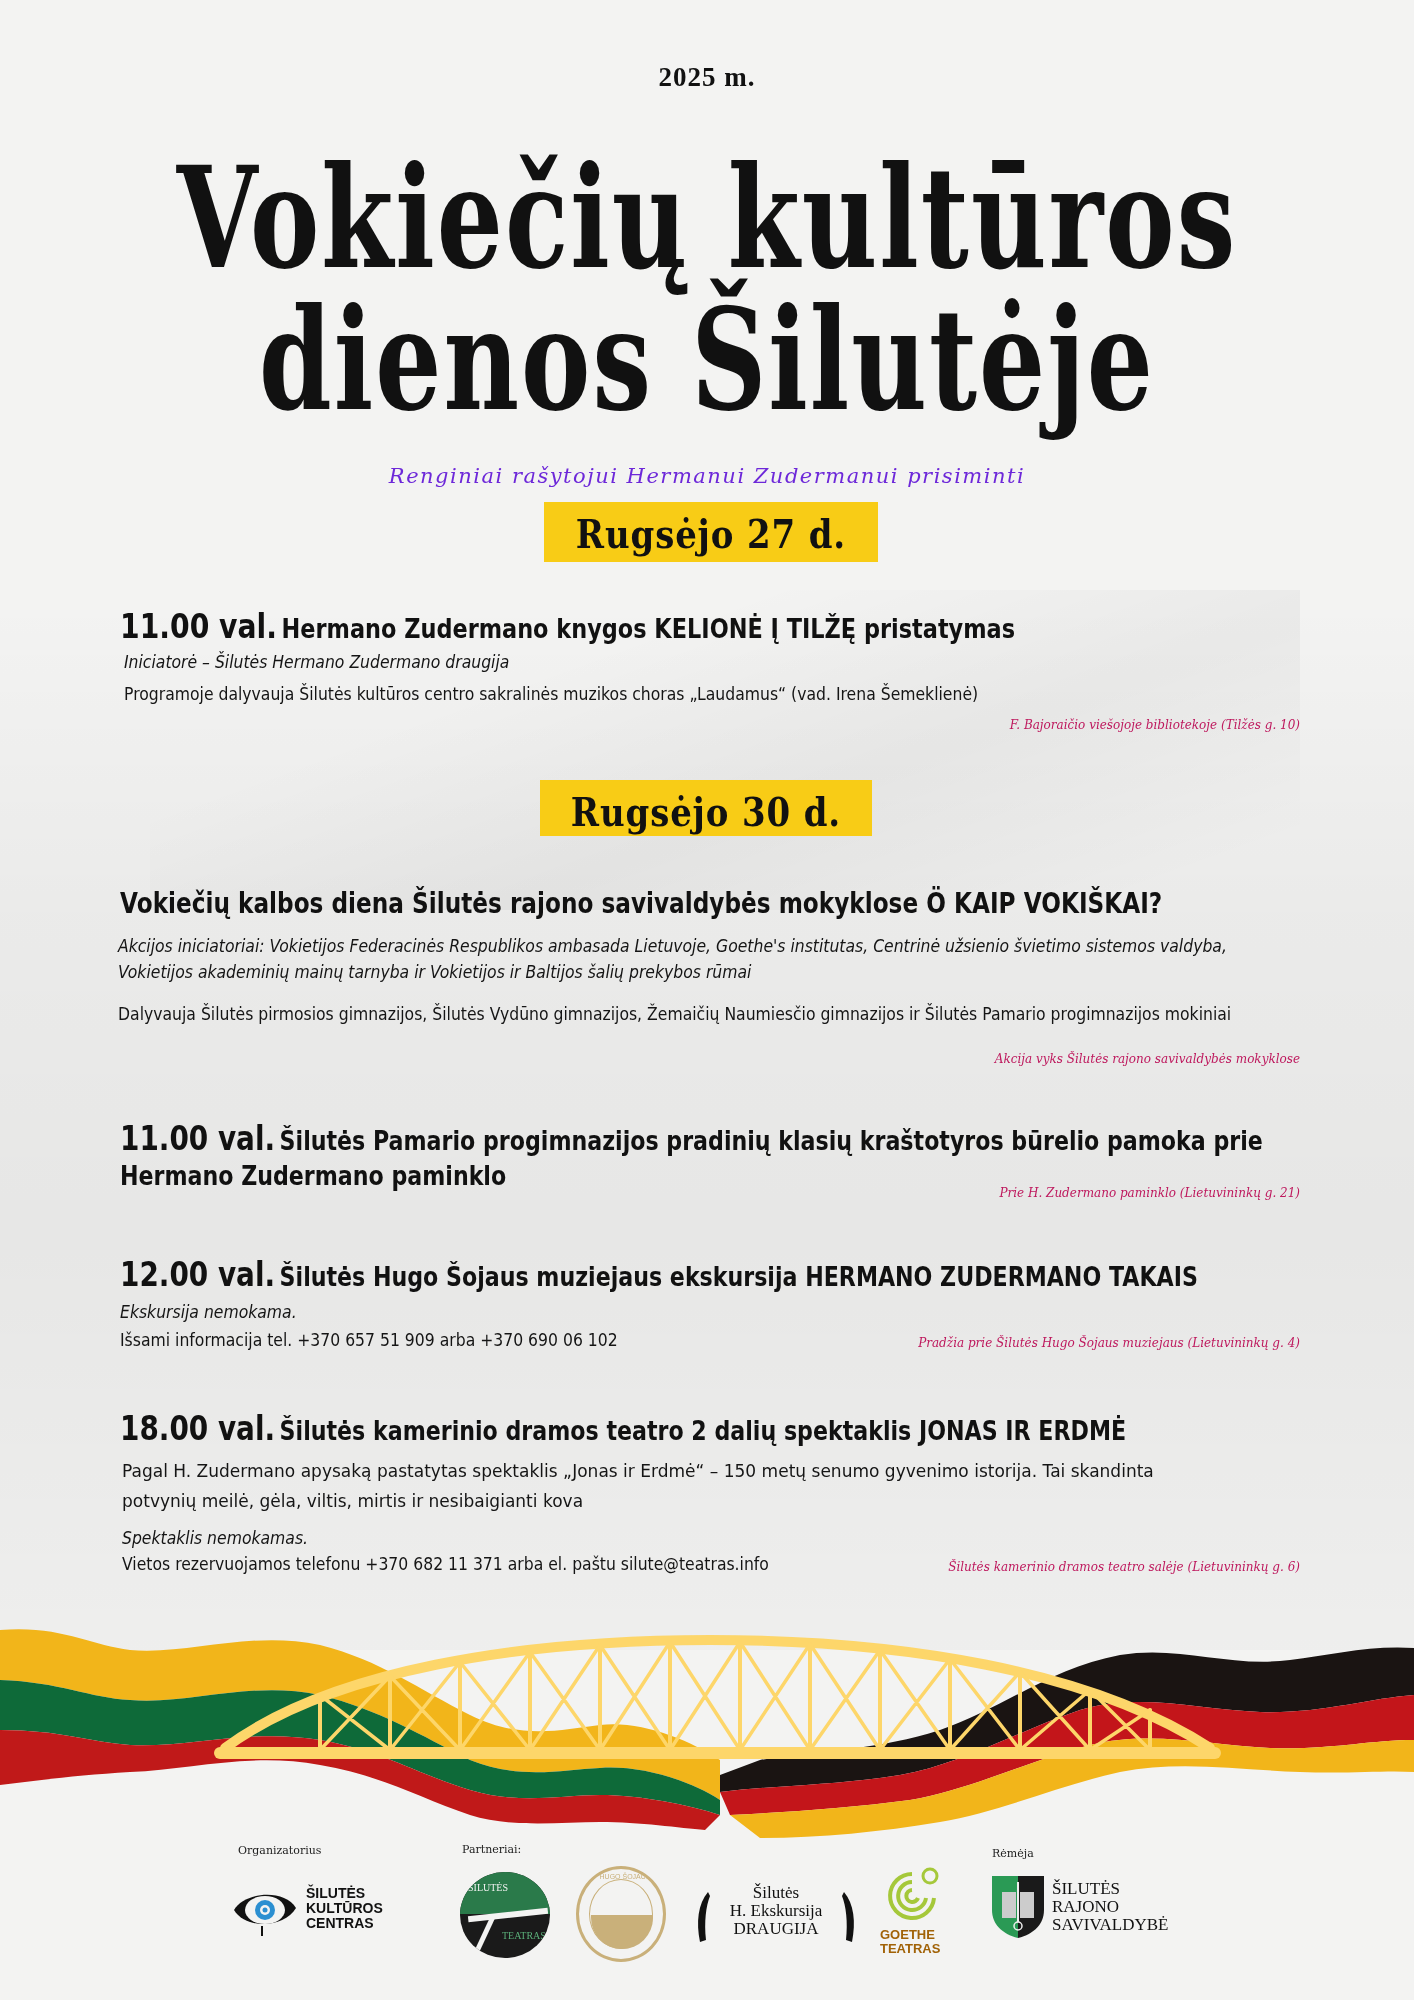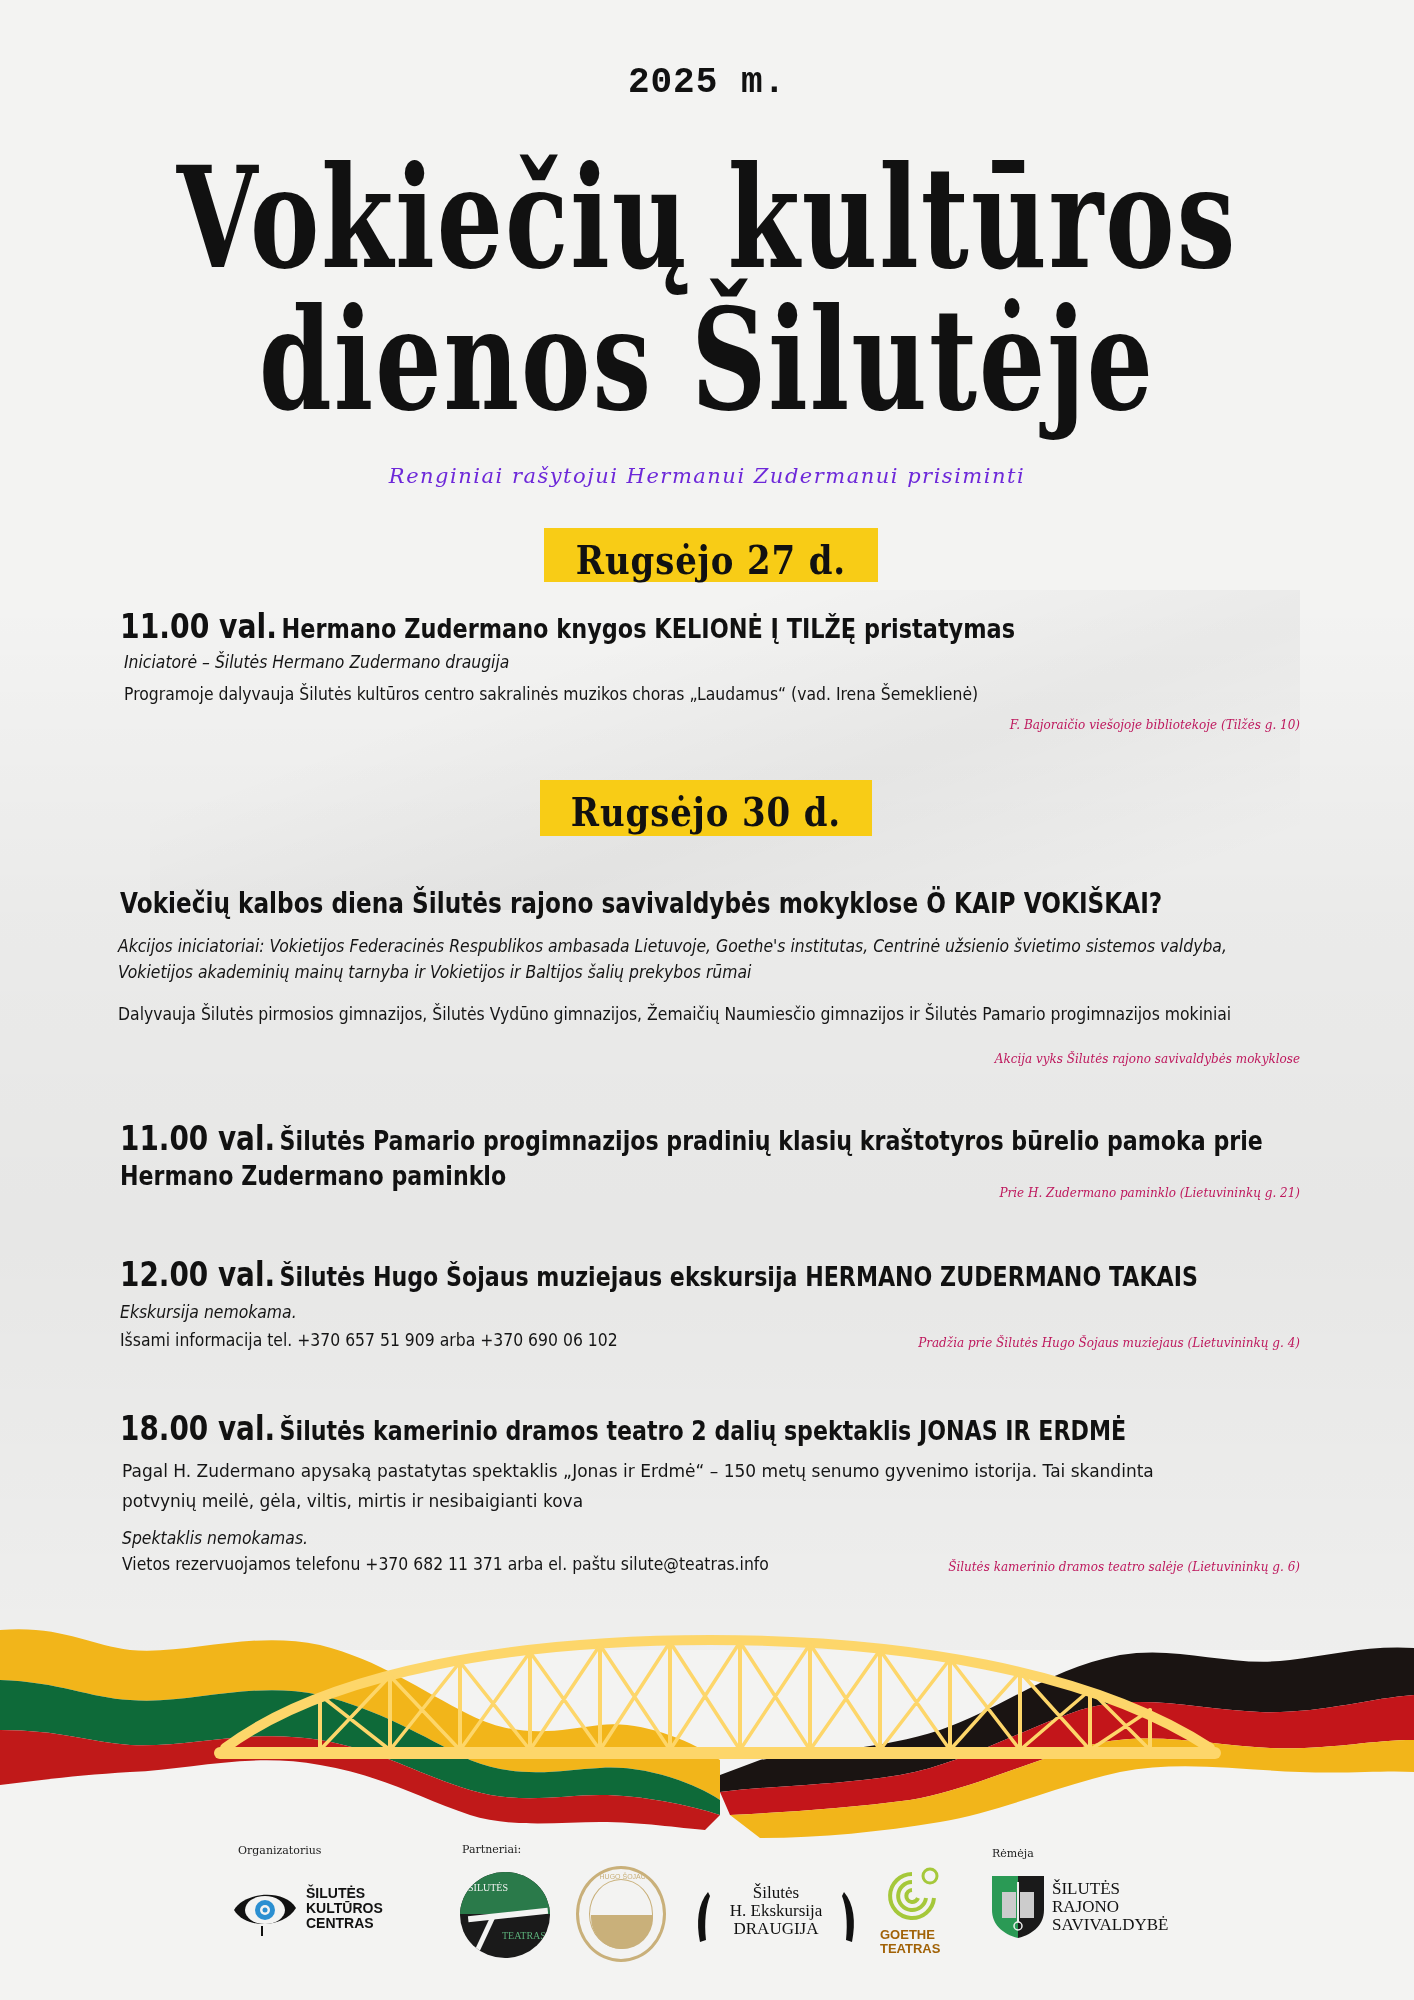--- a/index.html
+++ b/index.html
@@ -18,22 +18,22 @@
   }
   .bg-roof {
     position: absolute; left: 150px; top: 590px; width: 1150px; height: 320px;
     background: linear-gradient(160deg, rgba(0,0,0,0) 30%, rgba(0,0,0,0.04) 60%, rgba(0,0,0,0) 90%);
     pointer-events: none;
   }
   .abs { position: absolute; }
   .center { left: 0; width: 1414px; text-align: center; }
 
   .year {
-    top: 62px; font-family: Liberation Mono, monospace; font-weight: bold;
-    font-size: 36px; letter-spacing: 1px;
+    top: 62px; font-family: Liberation Serif, serif; font-weight: bold;
+    font-size: 27px; letter-spacing: 1px;
   }
   .title {
     font-family: "DejaVu Serif", serif; font-weight: bold;
     font-size: 104px; line-height: 1; letter-spacing: 2px;
     transform: scaleY(1.35);
     transform-origin: top center;
   }
   .title.l1 { top: 148px; }
   .title.l2 { top: 290px; }
   .subtitle {
@@ -83,21 +83,21 @@
 <body>
 
 <div class="bg-ghost"></div>
 <div class="bg-roof"></div>
 
 <div class="abs center year">2025 m.</div>
 <div class="abs center title l1">Vokiečių kultūros</div>
 <div class="abs center title l2">dienos Šilutėje</div>
 <div class="abs center subtitle">Renginiai rašytojui Hermanui Zudermanui prisiminti</div>
 
-<div class="date-badge" style="left:544px; top:528px; width:334px; height:54px;">
+<div class="date-badge" style="left:544px; top:502px; width:334px; height:60px;">
   <span>Rugsėjo 27 d.</span>
 </div>
 
 <div class="ev-title" style="top:606px; transform:scaleX(0.83);">
   <span class="time">11.00 val.</span>
   <span class="txt">Hermano Zudermano knygos KELIONĖ Į TILŽĘ pristatymas</span>
 </div>
 <div class="line it" style="left:124px; top:652px;">Iniciatorė – Šilutės Hermano Zudermano draugija</div>
 <div class="line" style="left:124px; top:684px;">Programoje dalyvauja Šilutės kultūros centro sakralinės muzikos choras „Laudamus“ (vad. Irena Šemeklienė)</div>
 <div class="loc" style="top:718px;">F. Bajoraičio viešojoje bibliotekoje (Tilžės g. 10)</div>

